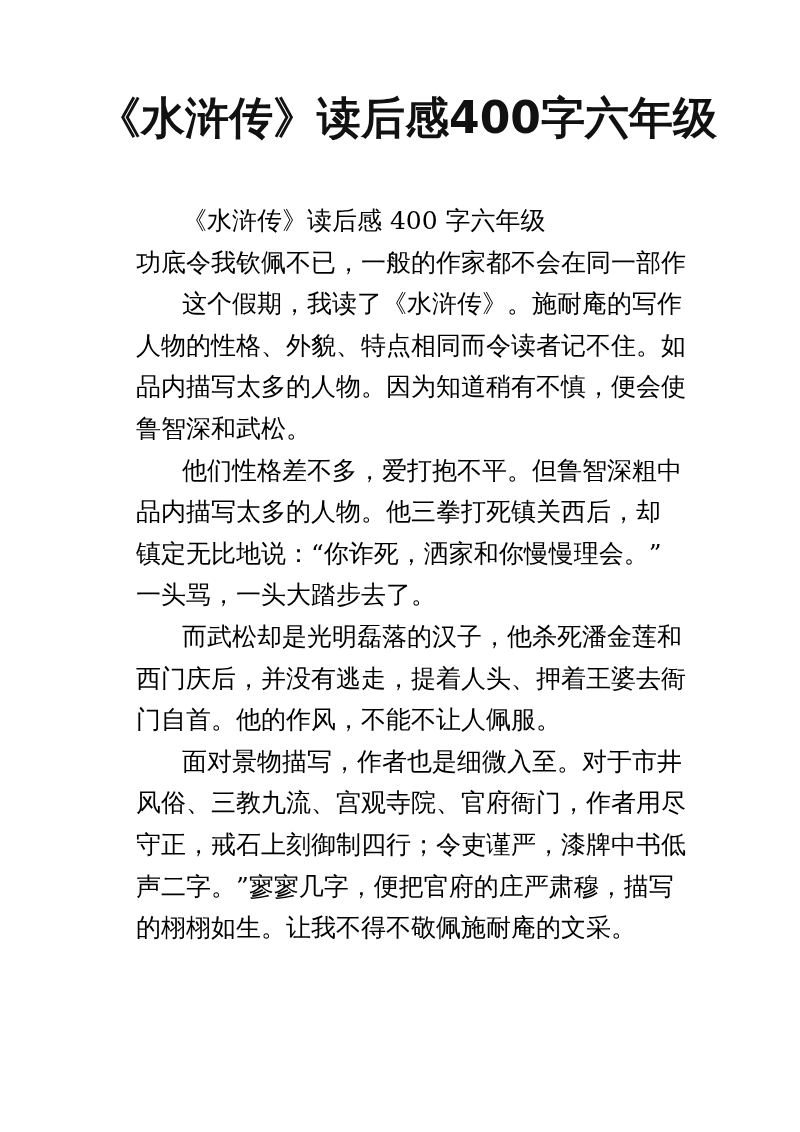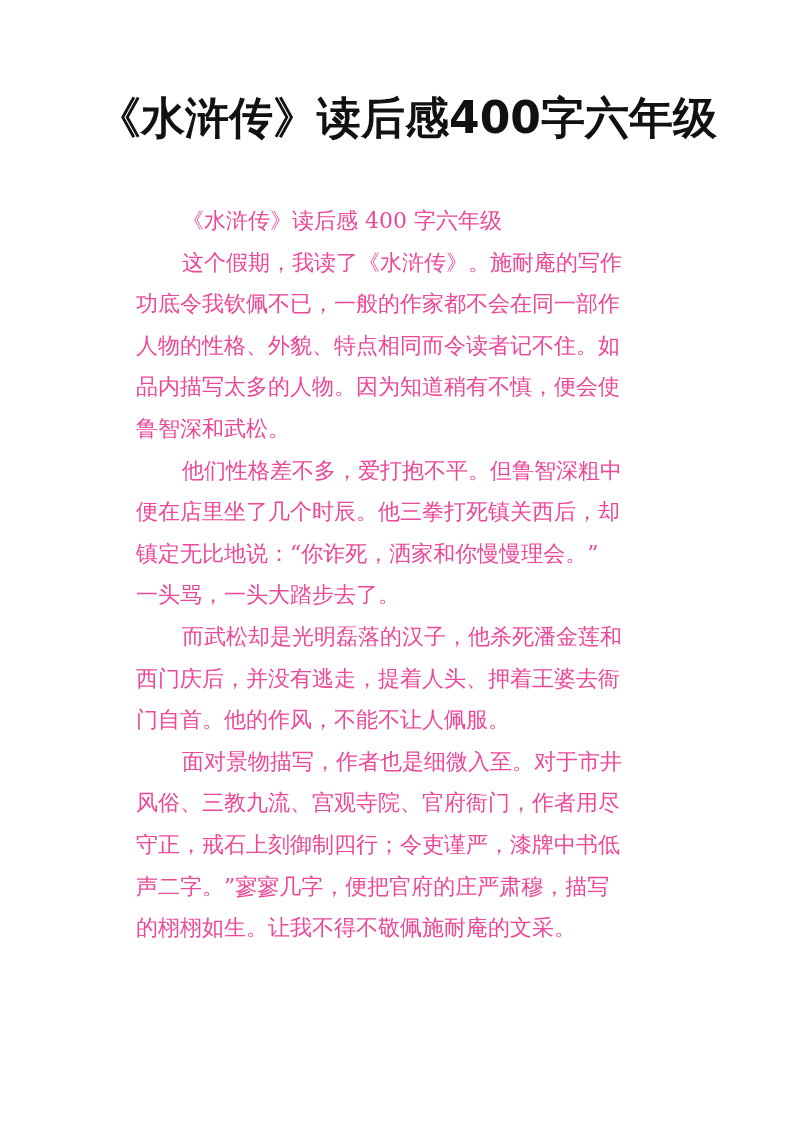--- a/index.html
+++ b/index.html
@@ -35,22 +35,22 @@
       letter-spacing: 0px;
       color: #111111;
       white-space: nowrap;
     }
     .body-text {
       position: absolute;
       left: 136px;
       top: 200px;
       width: 560px;
       font-family: "DejaVu Serif", "Liberation Serif", serif;
-      font-size: 22px;
-      color: #ec4899;
+      font-size: 25px;
+      color: #000000;
     }
     .line {
       height: 41.6px;
       line-height: 41.6px;
       white-space: nowrap;
     }
     .line.indent {
       padding-left: 46px;
     }
   </style>
@@ -59,30 +59,30 @@
 
 <div class="page">
 
   <div class="doc-title">《水浒传》读后感400字六年级</div>
 
   <div class="body-text">
 
     <div class="line indent">《水浒传》读后感 400 字六年级</div>
 
     <div>
+      <div class="line">功底令我钦佩不已，一般的作家都不会在同一部作</div>
       <div class="line indent">这个假期，我读了《水浒传》。施耐庵的写作</div>
-      <div class="line">功底令我钦佩不已，一般的作家都不会在同一部作</div>
       <div class="line">人物的性格、外貌、特点相同而令读者记不住。如</div>
       <div class="line">品内描写太多的人物。因为知道稍有不慎，便会使</div>
       <div class="line">鲁智深和武松。</div>
     </div>
 
     <div>
       <div class="line indent">他们性格差不多，爱打抱不平。但鲁智深粗中</div>
-      <div class="line">便在店里坐了几个时辰。他三拳打死镇关西后，却</div>
+      <div class="line">品内描写太多的人物。他三拳打死镇关西后，却</div>
       <div class="line">镇定无比地说：“你诈死，洒家和你慢慢理会。”</div>
       <div class="line">一头骂，一头大踏步去了。</div>
     </div>
 
     <div>
       <div class="line indent">而武松却是光明磊落的汉子，他杀死潘金莲和</div>
       <div class="line">西门庆后，并没有逃走，提着人头、押着王婆去衙</div>
       <div class="line">门自首。他的作风，不能不让人佩服。</div>
     </div>
 

